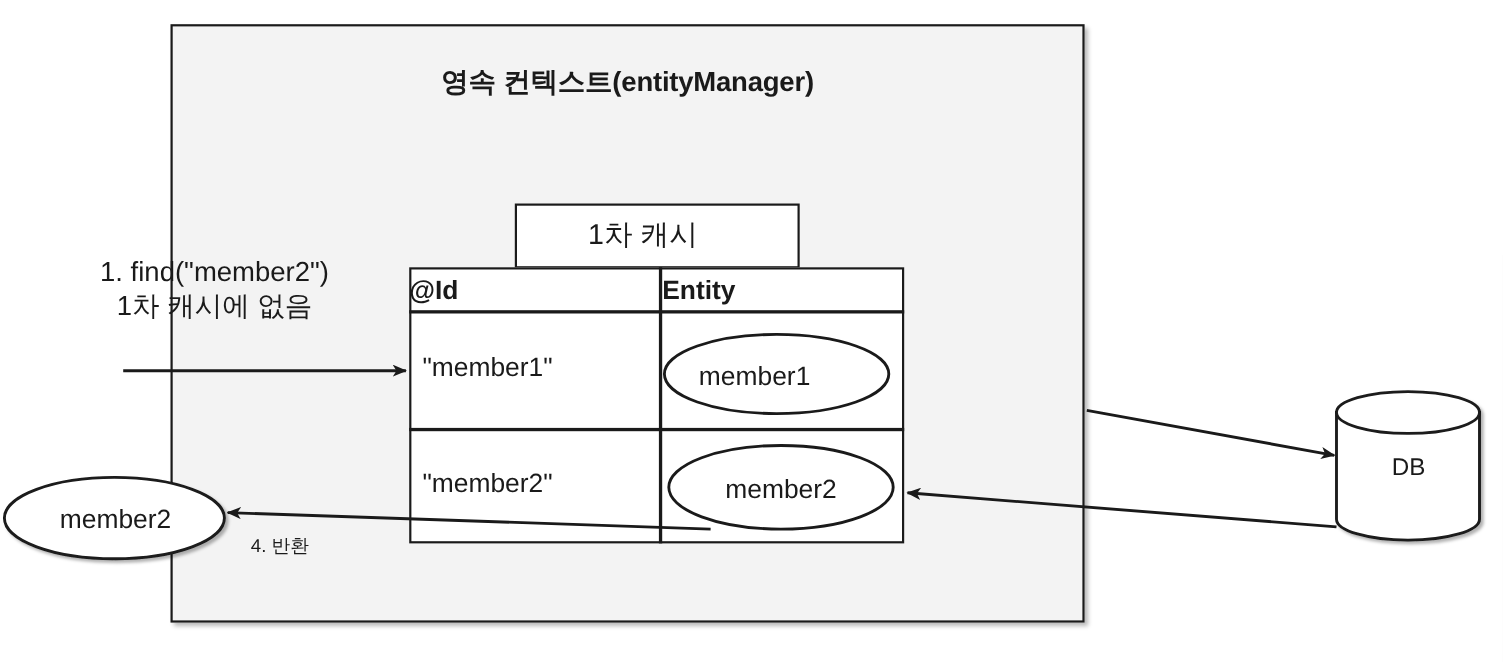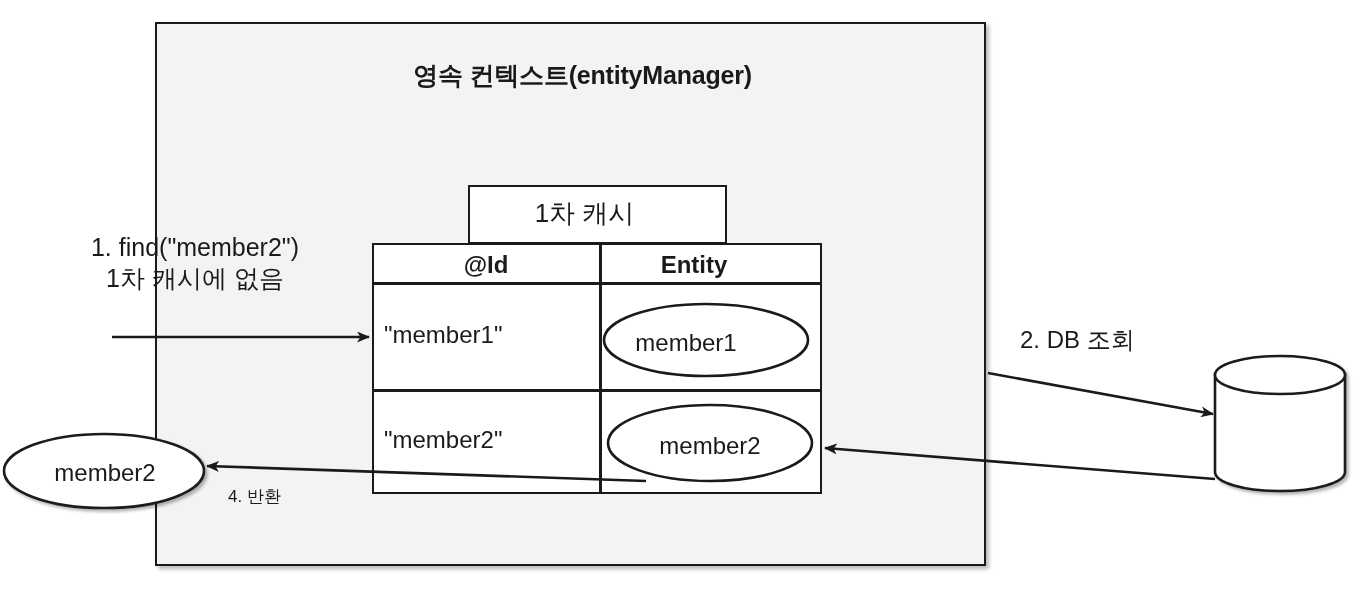--- a/index.html
+++ b/index.html
@@ -50,21 +50,20 @@
     box-sizing: border-box;
   }
   #pc-title {
     left: 155px;
     top: 60px;
     width: 831px;
     text-align: center;
     font-size: 25px;
     font-weight: bold;
     letter-spacing: -0.2px;
-    margin-left: 12px;
   }
 
   
   #cache-tab {
     position: absolute;
     left: 468px;
     top: 185px;
     width: 259px;
     height: 59px;
     background: #ffffff;
@@ -91,21 +90,20 @@
     box-sizing: border-box;
   }
   .tbl-line { position: absolute; background: #1a1a1a; }
   #line-head { left: 372px; top: 282px; width: 450px; height: 3px; }
   #line-row  { left: 372px; top: 389px; width: 450px; height: 3px; }
   #line-col  { left: 599px; top: 243px; width: 3px; height: 251px; }
 
   .th {
     font-size: 24px;
     font-weight: bold;
-    text-align: center;
     top: 250px;
   }
   #th-id     { left: 372px; width: 228px; }
   #th-entity { left: 602px; width: 184px; }
 
   .key-cell {
     font-size: 24px;
     left: 384px;
     width: 212px;
     text-align: left;
@@ -208,19 +206,19 @@
     <line x1="988" y1="373" x2="1213" y2="414" stroke="#1a1a1a" stroke-width="2.6" marker-end="url(#ah)"></line>
 
     <line x1="1215" y1="479" x2="825" y2="448" stroke="#1a1a1a" stroke-width="2.6" marker-end="url(#ah)"></line>
 
     <line x1="646" y1="481" x2="207" y2="466" stroke="#1a1a1a" stroke-width="2.6" marker-end="url(#ah)"></line>
   </svg>
 
   <div class="txt ell-label" style="left:604px; top:328px; width:164px;">member1</div>
   <div class="txt ell-label" style="left:608px; top:431px; width:204px;">member2</div>
   <div class="txt" id="outside-label">member2</div>
+  <div class="txt" id="db-label">DB</div>
 
   <div class="txt" id="step1">1. find("member2")
 1차 캐시에 없음</div>
-  <div class="txt" id="step2">2. DB 조회</div>
   <div class="txt" id="step4">4. 반환</div>
 
 </div>
 
 </body></html>

